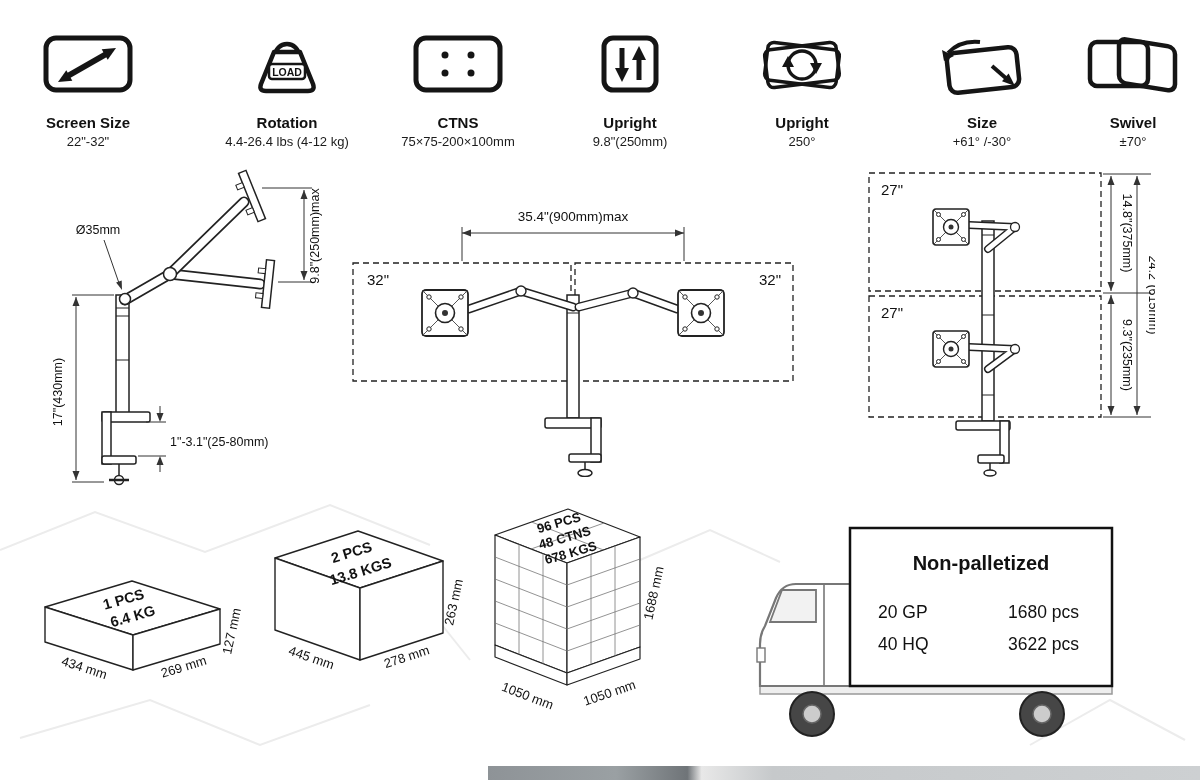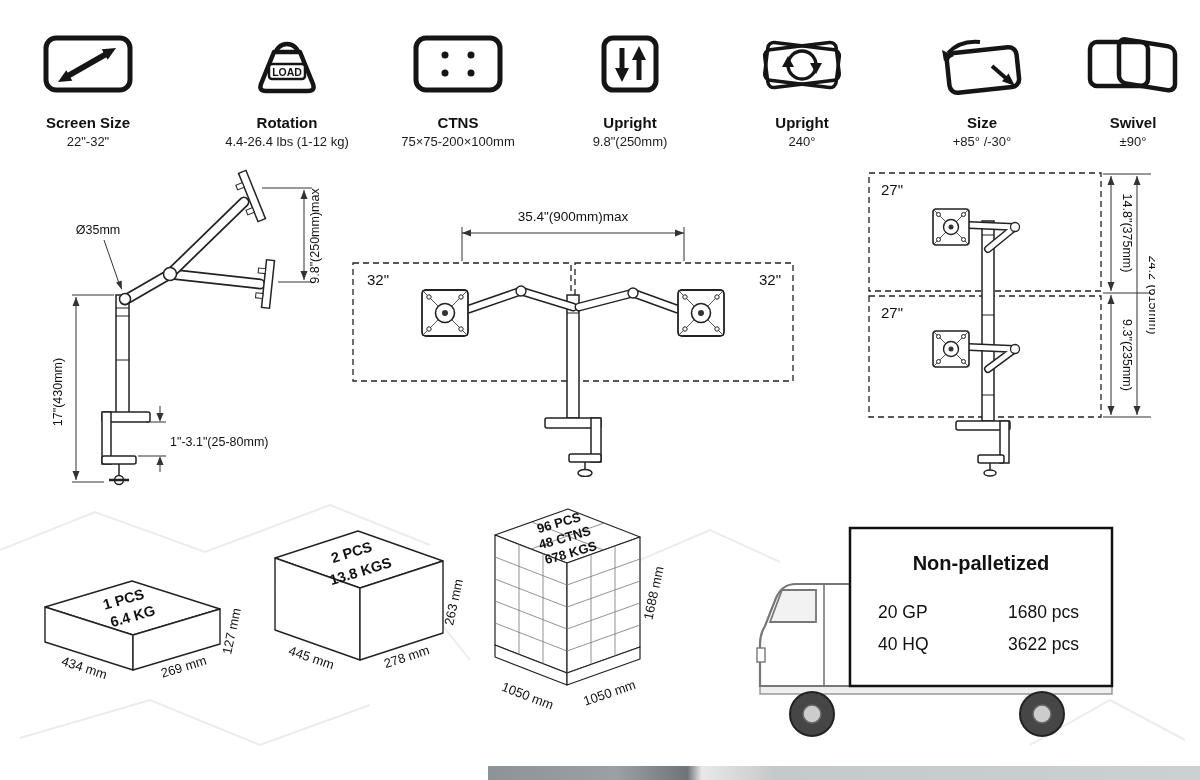--- a/index.html
+++ b/index.html
@@ -42,21 +42,21 @@
 <div class="spec" style="left:197px;width:180px">
   <div class="spec-icon">
     <svg width="92" height="62" viewBox="0 0 92 62">
       <path d="M34,22 A12,12 0 0 1 58,22" fill="none" stroke="#151515" stroke-width="4.5"></path>
       <path d="M33,18 L20,50 Q17.5,57 25,57 L67,57 Q74.5,57 72,50 L59,18 Z" fill="#fff" stroke="#151515" stroke-width="4.5" stroke-linejoin="round"></path>
       <rect x="28" y="30" width="36" height="15" rx="3" fill="#fff" stroke="#151515" stroke-width="2.5"></rect>
       <text x="46" y="41.5" text-anchor="middle" font-size="10.5" font-weight="bold">LOAD</text>
     </svg>
   </div>
   <div class="spec-label">Rotation</div>
-  <div class="spec-value">4.4-26.4 lbs (1-12 kg)</div>
+  <div class="spec-value">4.4-26.4 lbs (4-12 kg)</div>
 </div>
 
 <div class="spec" style="left:378px;width:160px">
   <div class="spec-icon">
     <svg width="92" height="62" viewBox="0 0 92 62">
       <rect x="4" y="4" width="84" height="52" rx="10" fill="none" stroke="#151515" stroke-width="5"></rect>
       <circle cx="33" cy="21" r="3.5" fill="#151515"></circle>
       <circle cx="59" cy="21" r="3.5" fill="#151515"></circle>
       <circle cx="33" cy="39" r="3.5" fill="#151515"></circle>
       <circle cx="59" cy="39" r="3.5" fill="#151515"></circle>
@@ -87,46 +87,46 @@
         <rect x="12" y="12" width="72" height="38" rx="6" transform="rotate(-7 48 31)"></rect>
         <rect x="12" y="12" width="72" height="38" rx="6" transform="rotate(7 48 31)"></rect>
         <path d="M34,31 A14,14 0 0 1 62,31"></path>
         <path d="M62,31 A14,14 0 0 1 34,31"></path>
       </g>
       <polygon points="62,40 56,29 68,29" fill="#151515"></polygon>
       <polygon points="34,22 28,33 40,33" fill="#151515"></polygon>
     </svg>
   </div>
   <div class="spec-label">Upright</div>
-  <div class="spec-value">240°</div>
+  <div class="spec-value">250°</div>
 </div>
 
 <div class="spec" style="left:902px;width:160px">
   <div class="spec-icon">
     <svg width="92" height="62" viewBox="0 0 92 62">
       <rect x="12" y="16" width="70" height="40" rx="8" fill="none" stroke="#151515" stroke-width="4.5" transform="rotate(-6 47 36)"></rect>
       <path d="M44,8 Q24,6 12,19" fill="none" stroke="#151515" stroke-width="4"></path>
       <polygon points="8,27 6,16 18,22" fill="#151515"></polygon>
       <line x1="56" y1="32" x2="72" y2="46" stroke="#151515" stroke-width="4"></line>
       <polygon points="79,52 66,47.2 72.6,39.6" fill="#151515"></polygon>
     </svg>
   </div>
   <div class="spec-label">Size</div>
-  <div class="spec-value">+85° /-30°</div>
+  <div class="spec-value">+61° /-30°</div>
 </div>
 
 <div class="spec" style="left:1066px;width:134px">
   <div class="spec-icon">
     <svg width="96" height="62" viewBox="0 0 96 62">
       <rect x="5" y="8" width="58" height="44" rx="7" fill="none" stroke="#151515" stroke-width="4.5"></rect>
       <rect x="34" y="-1" width="56" height="44" rx="7" fill="none" stroke="#151515" stroke-width="4.5" transform="skewY(9)"></rect>
     </svg>
   </div>
   <div class="spec-label">Swivel</div>
-  <div class="spec-value">±90°</div>
+  <div class="spec-value">±70°</div>
 </div>
 
 <div class="diagram" style="left:46px;top:160px">
   <svg width="300" height="332" viewBox="0 0 300 332">
 
     <rect x="70" y="135" width="13" height="122" fill="#fff" stroke="#222" stroke-width="1.5"></rect>
     <line x1="70" y1="148" x2="83" y2="148" stroke="#222" stroke-width="1"></line>
     <line x1="70" y1="156" x2="83" y2="156" stroke="#222" stroke-width="1"></line>
     <line x1="70" y1="200" x2="83" y2="200" stroke="#222" stroke-width="1"></line>
 

